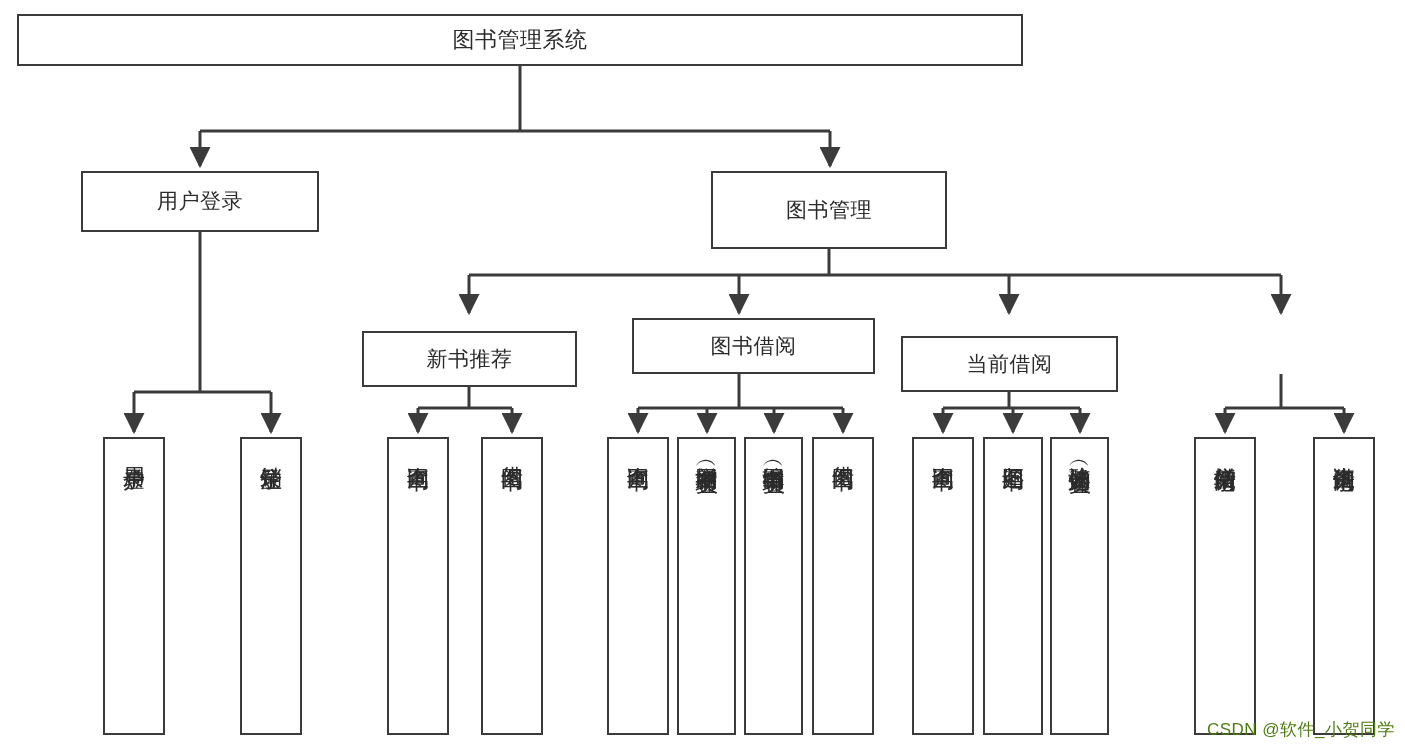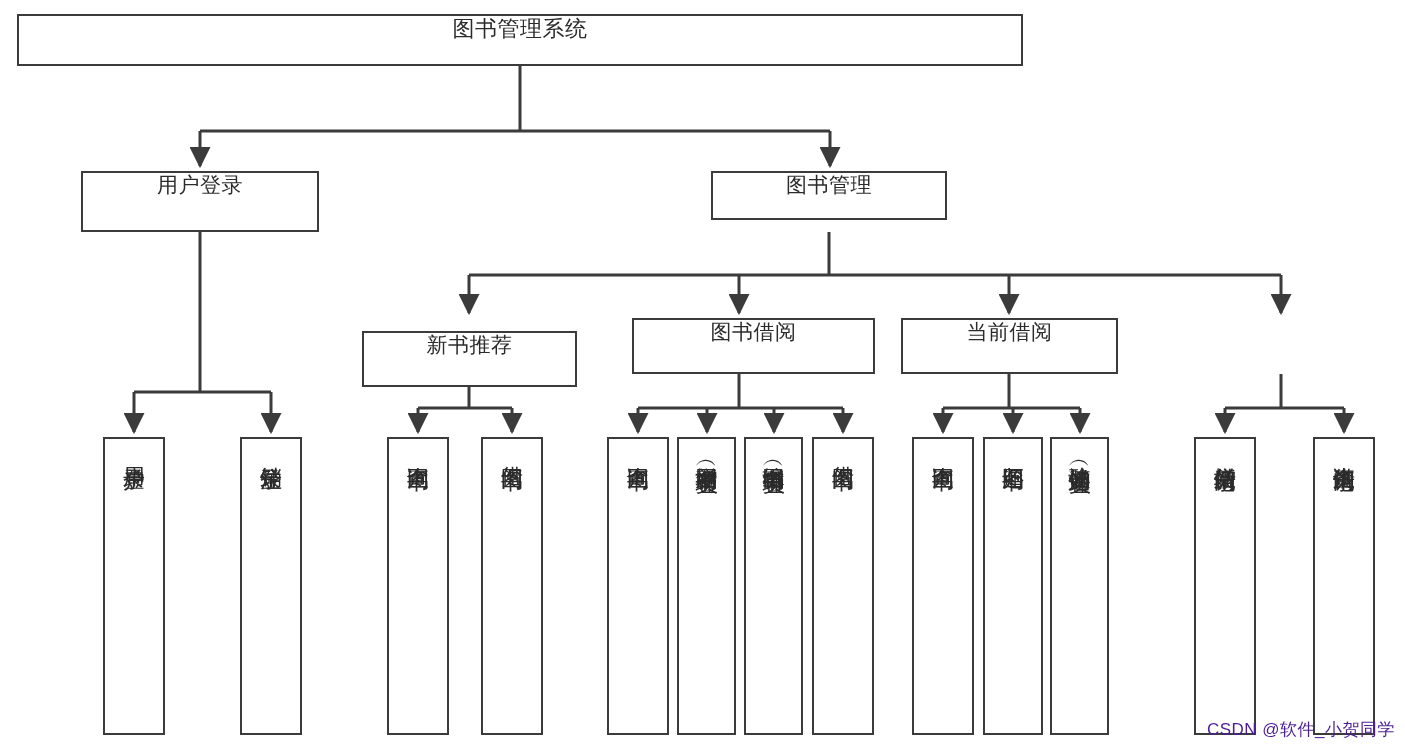--- a/index.html
+++ b/index.html
@@ -24,21 +24,21 @@
     width: 1405px;
     height: 747px;
     pointer-events: none;
   }
   .node {
     position: absolute;
     box-sizing: border-box;
     border: 2px solid #3b3b3b;
     background: #ffffff;
     display: flex;
-    align-items: flex-start;
+    align-items: center;
     justify-content: center;
     color: #2b2b2b;
   }
   .node .label {
     font-size: 21px;
     line-height: 1.15;
     letter-spacing: 0.5px;
     white-space: nowrap;
   }
   .node.root .label { font-size: 22px; }
@@ -53,21 +53,21 @@
     font-size: 22px;
     line-height: 1.08;
     letter-spacing: 1px;
     white-space: nowrap;
   }
   #watermark {
     position: absolute;
     right: 10px;
     bottom: 6px;
     font-size: 17px;
-    color: #4c1d95;
+    color: #4d7c0f;
     white-space: nowrap;
     letter-spacing: 0.5px;
   }
 </style>
 </head>
 <body>
 
 <div id="canvas">
 
   <svg id="edges" viewBox="0 0 1405 747" xmlns="http://www.w3.org/2000/svg">
@@ -120,31 +120,31 @@
     </g>
   </svg>
 
   <div class="node root" style="left: 17px; top: 14px; width: 1006px; height: 52px;">
     <span class="label">图书管理系统</span>
   </div>
 
   <div class="node" style="left: 81px; top: 171px; width: 238px; height: 61px;">
     <span class="label">用户登录</span>
   </div>
-  <div class="node" style="left: 711px; top: 171px; width: 236px; height: 49px;">
+  <div class="node" style="left: 711px; top: 171px; width: 236px; height: 78px;">
     <span class="label">图书管理</span>
   </div>
 
   <div class="node" style="left: 362px; top: 331px; width: 215px; height: 56px;">
     <span class="label">新书推荐</span>
   </div>
   <div class="node" style="left: 632px; top: 318px; width: 243px; height: 56px;">
     <span class="label">图书借阅</span>
   </div>
-  <div class="node" style="left: 901px; top: 318px; width: 217px; height: 56px;">
+  <div class="node" style="left: 901px; top: 336px; width: 217px; height: 56px;">
     <span class="label">当前借阅</span>
   </div>
 
   <div class="node vertical" style="left: 103px; top: 437px; width: 62px; height: 298px;">
     <span class="label">用户登录</span>
   </div>
   <div class="node vertical" style="left: 240px; top: 437px; width: 62px; height: 298px;">
     <span class="label">注销登录</span>
   </div>
   <div class="node vertical" style="left: 387px; top: 437px; width: 62px; height: 298px;">

